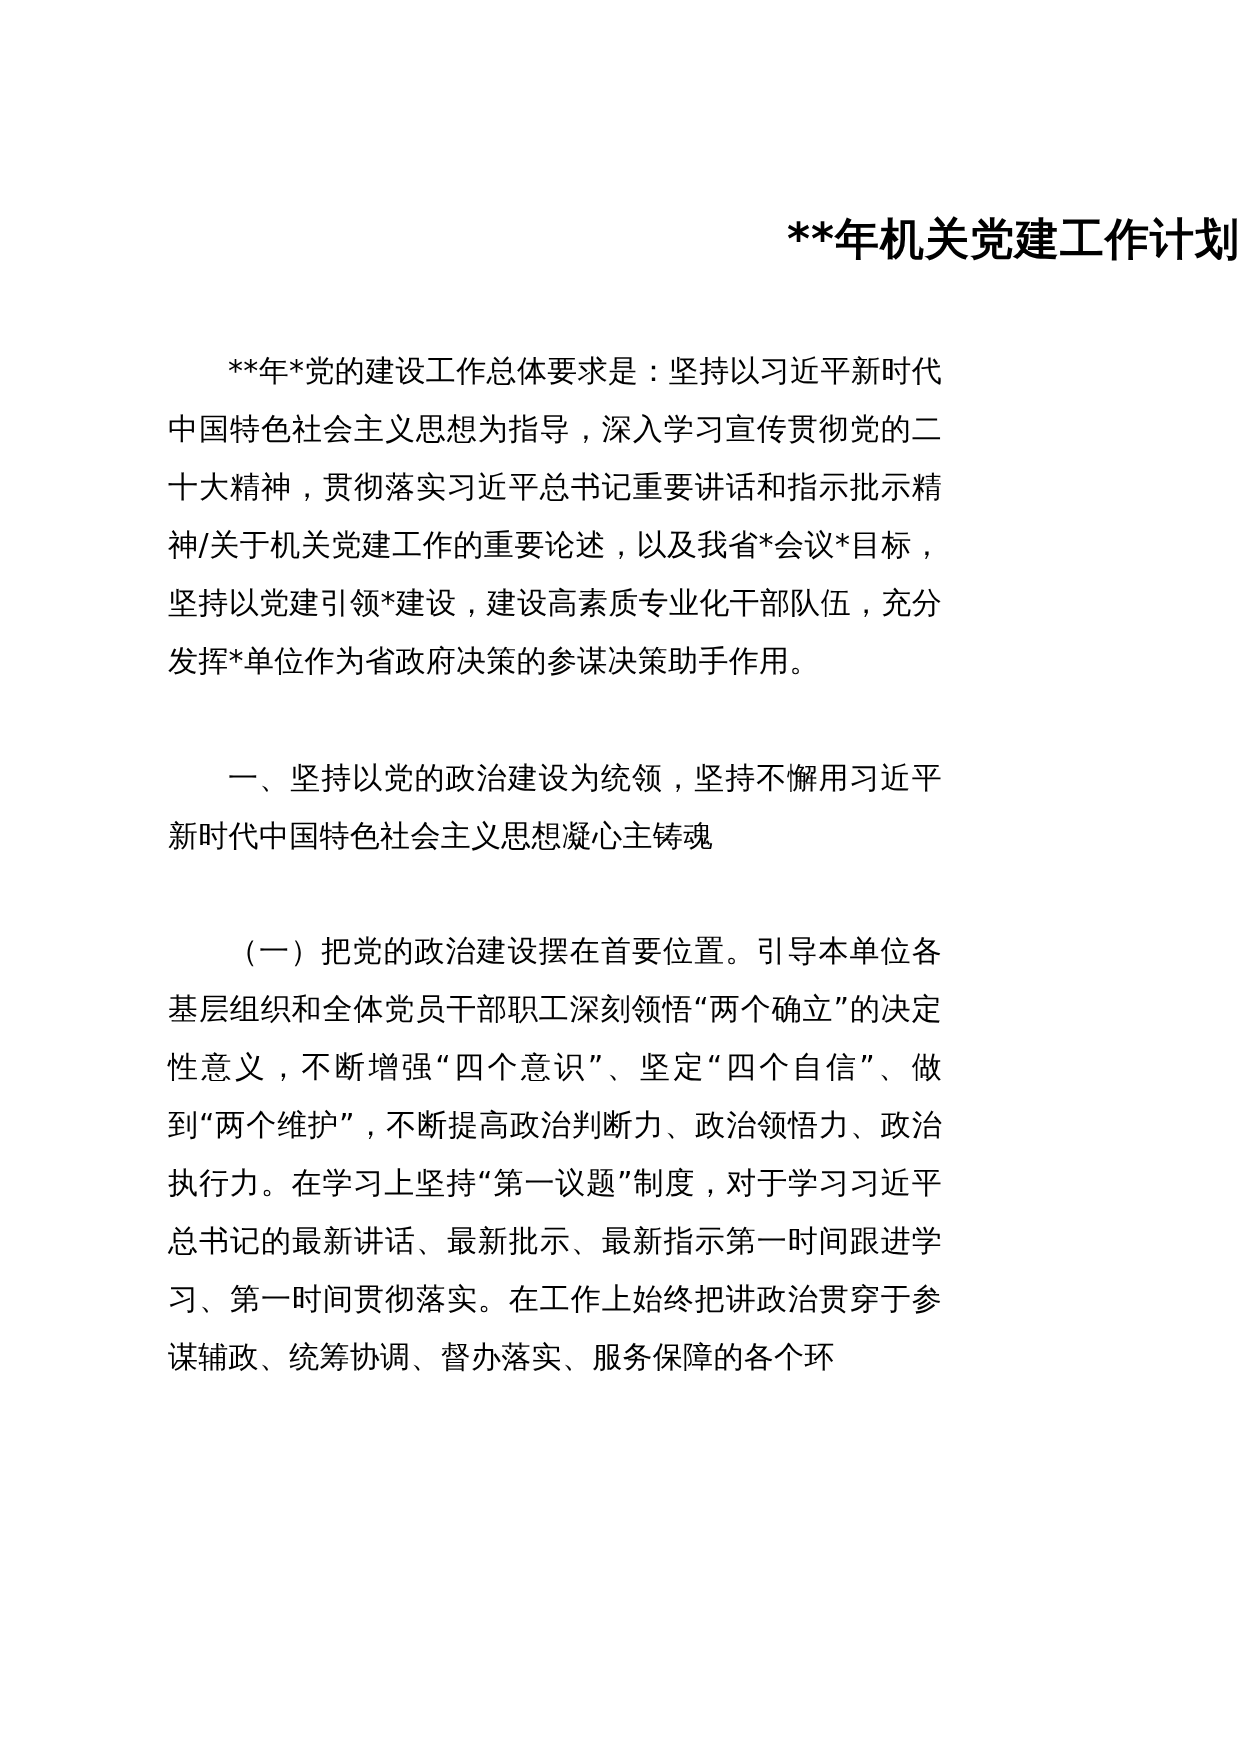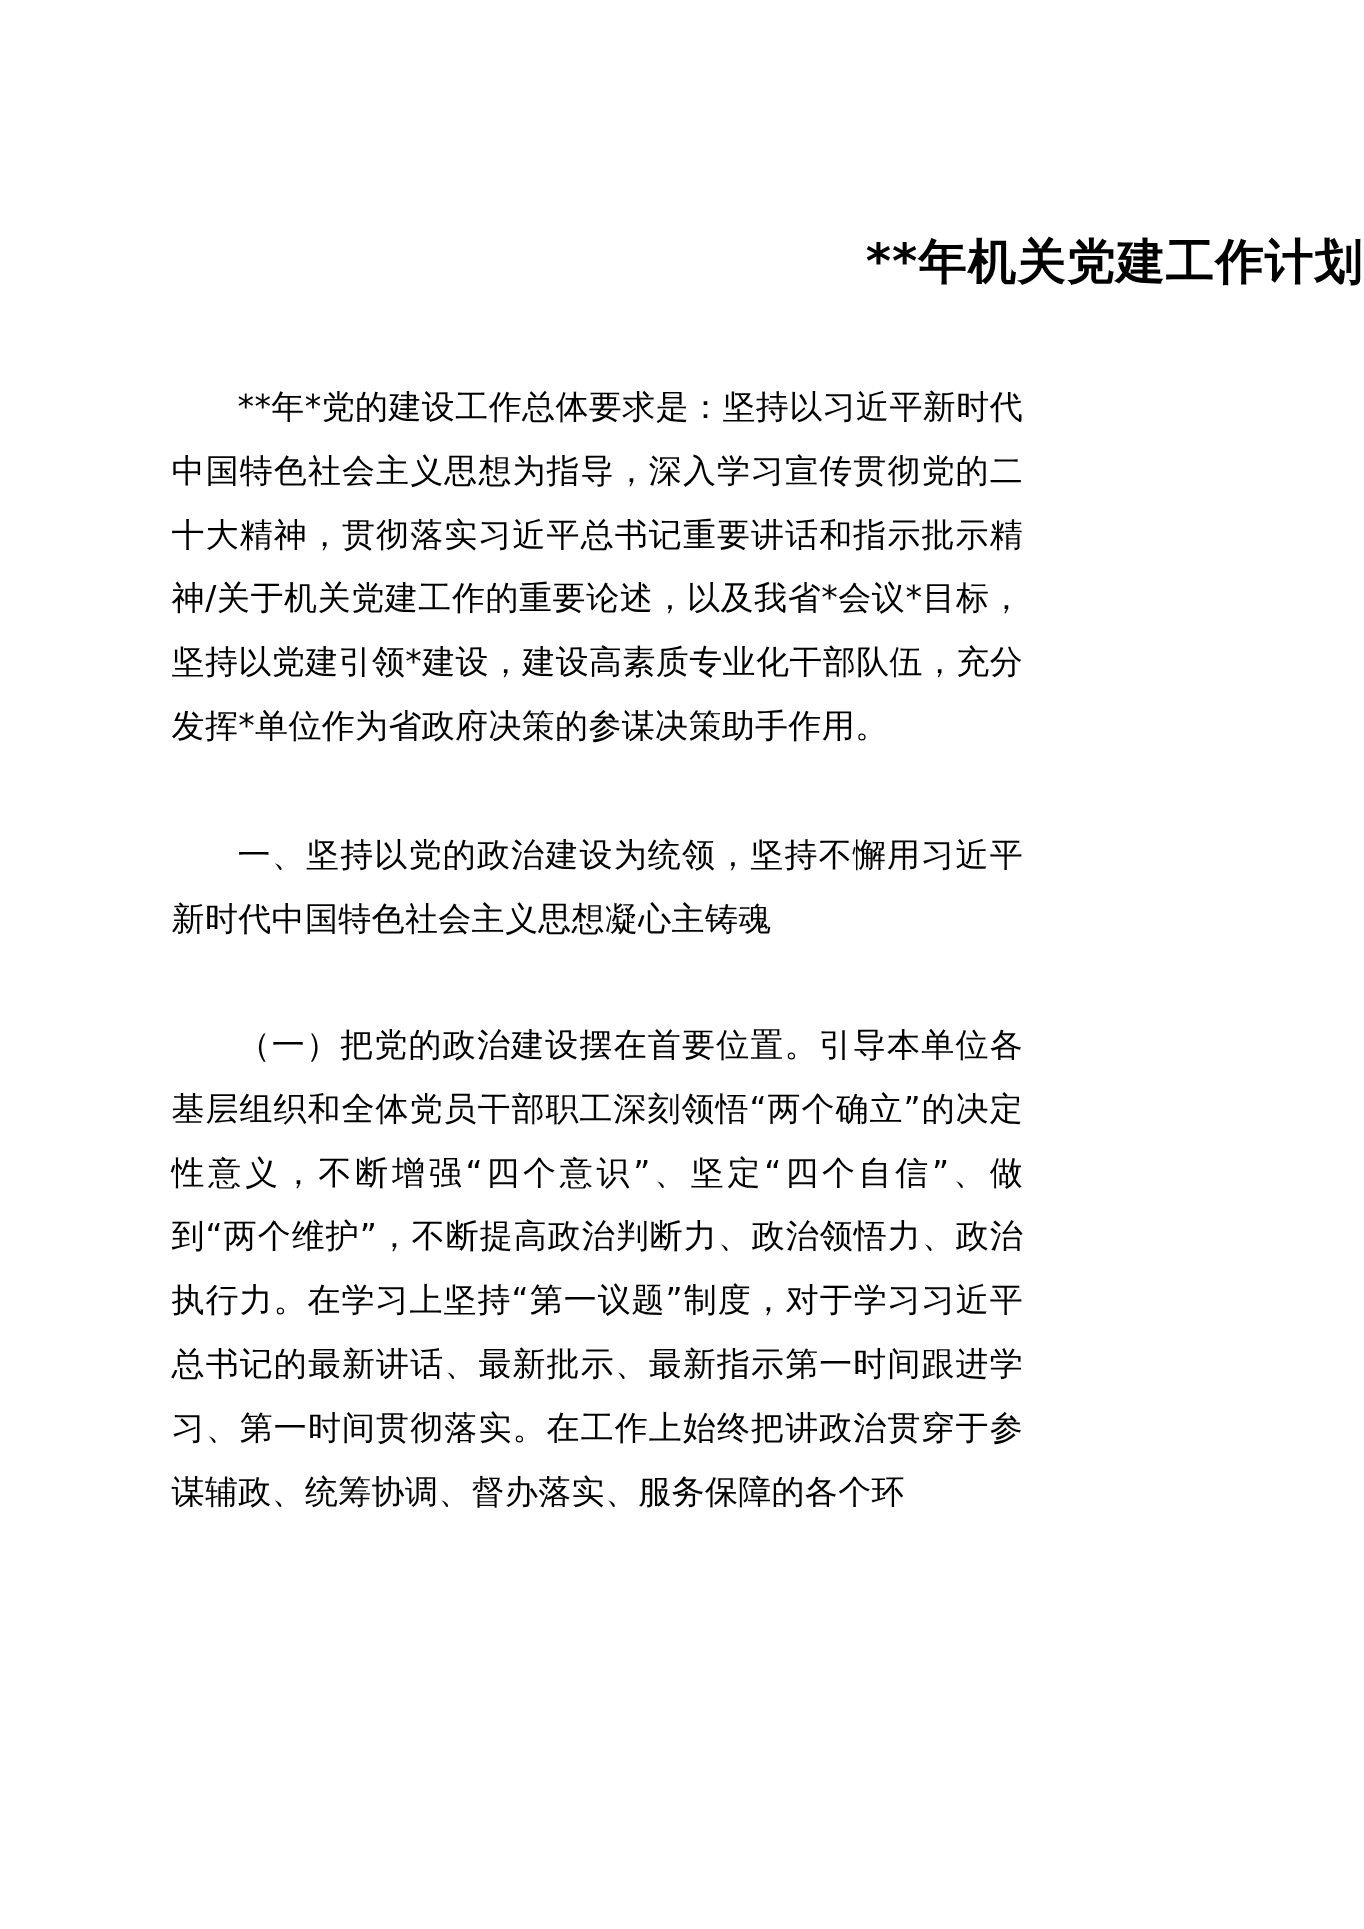--- a/index.html
+++ b/index.html
@@ -28,21 +28,21 @@
       left: 0;
       width: 1240px;
       text-align: right;
       font-size: 44px;
       font-weight: bold;
       line-height: 60px;
       letter-spacing: 1px;
     }
     .body {
       position: absolute;
-      left: 156px;
+      left: 168px;
       width: 774px;
     }
     .para {
       margin: 0;
       font-size: 30px;
       line-height: 58px;
       text-indent: 60px;
       text-align: justify;
       text-align-last: left;
       letter-spacing: 0.3px;

